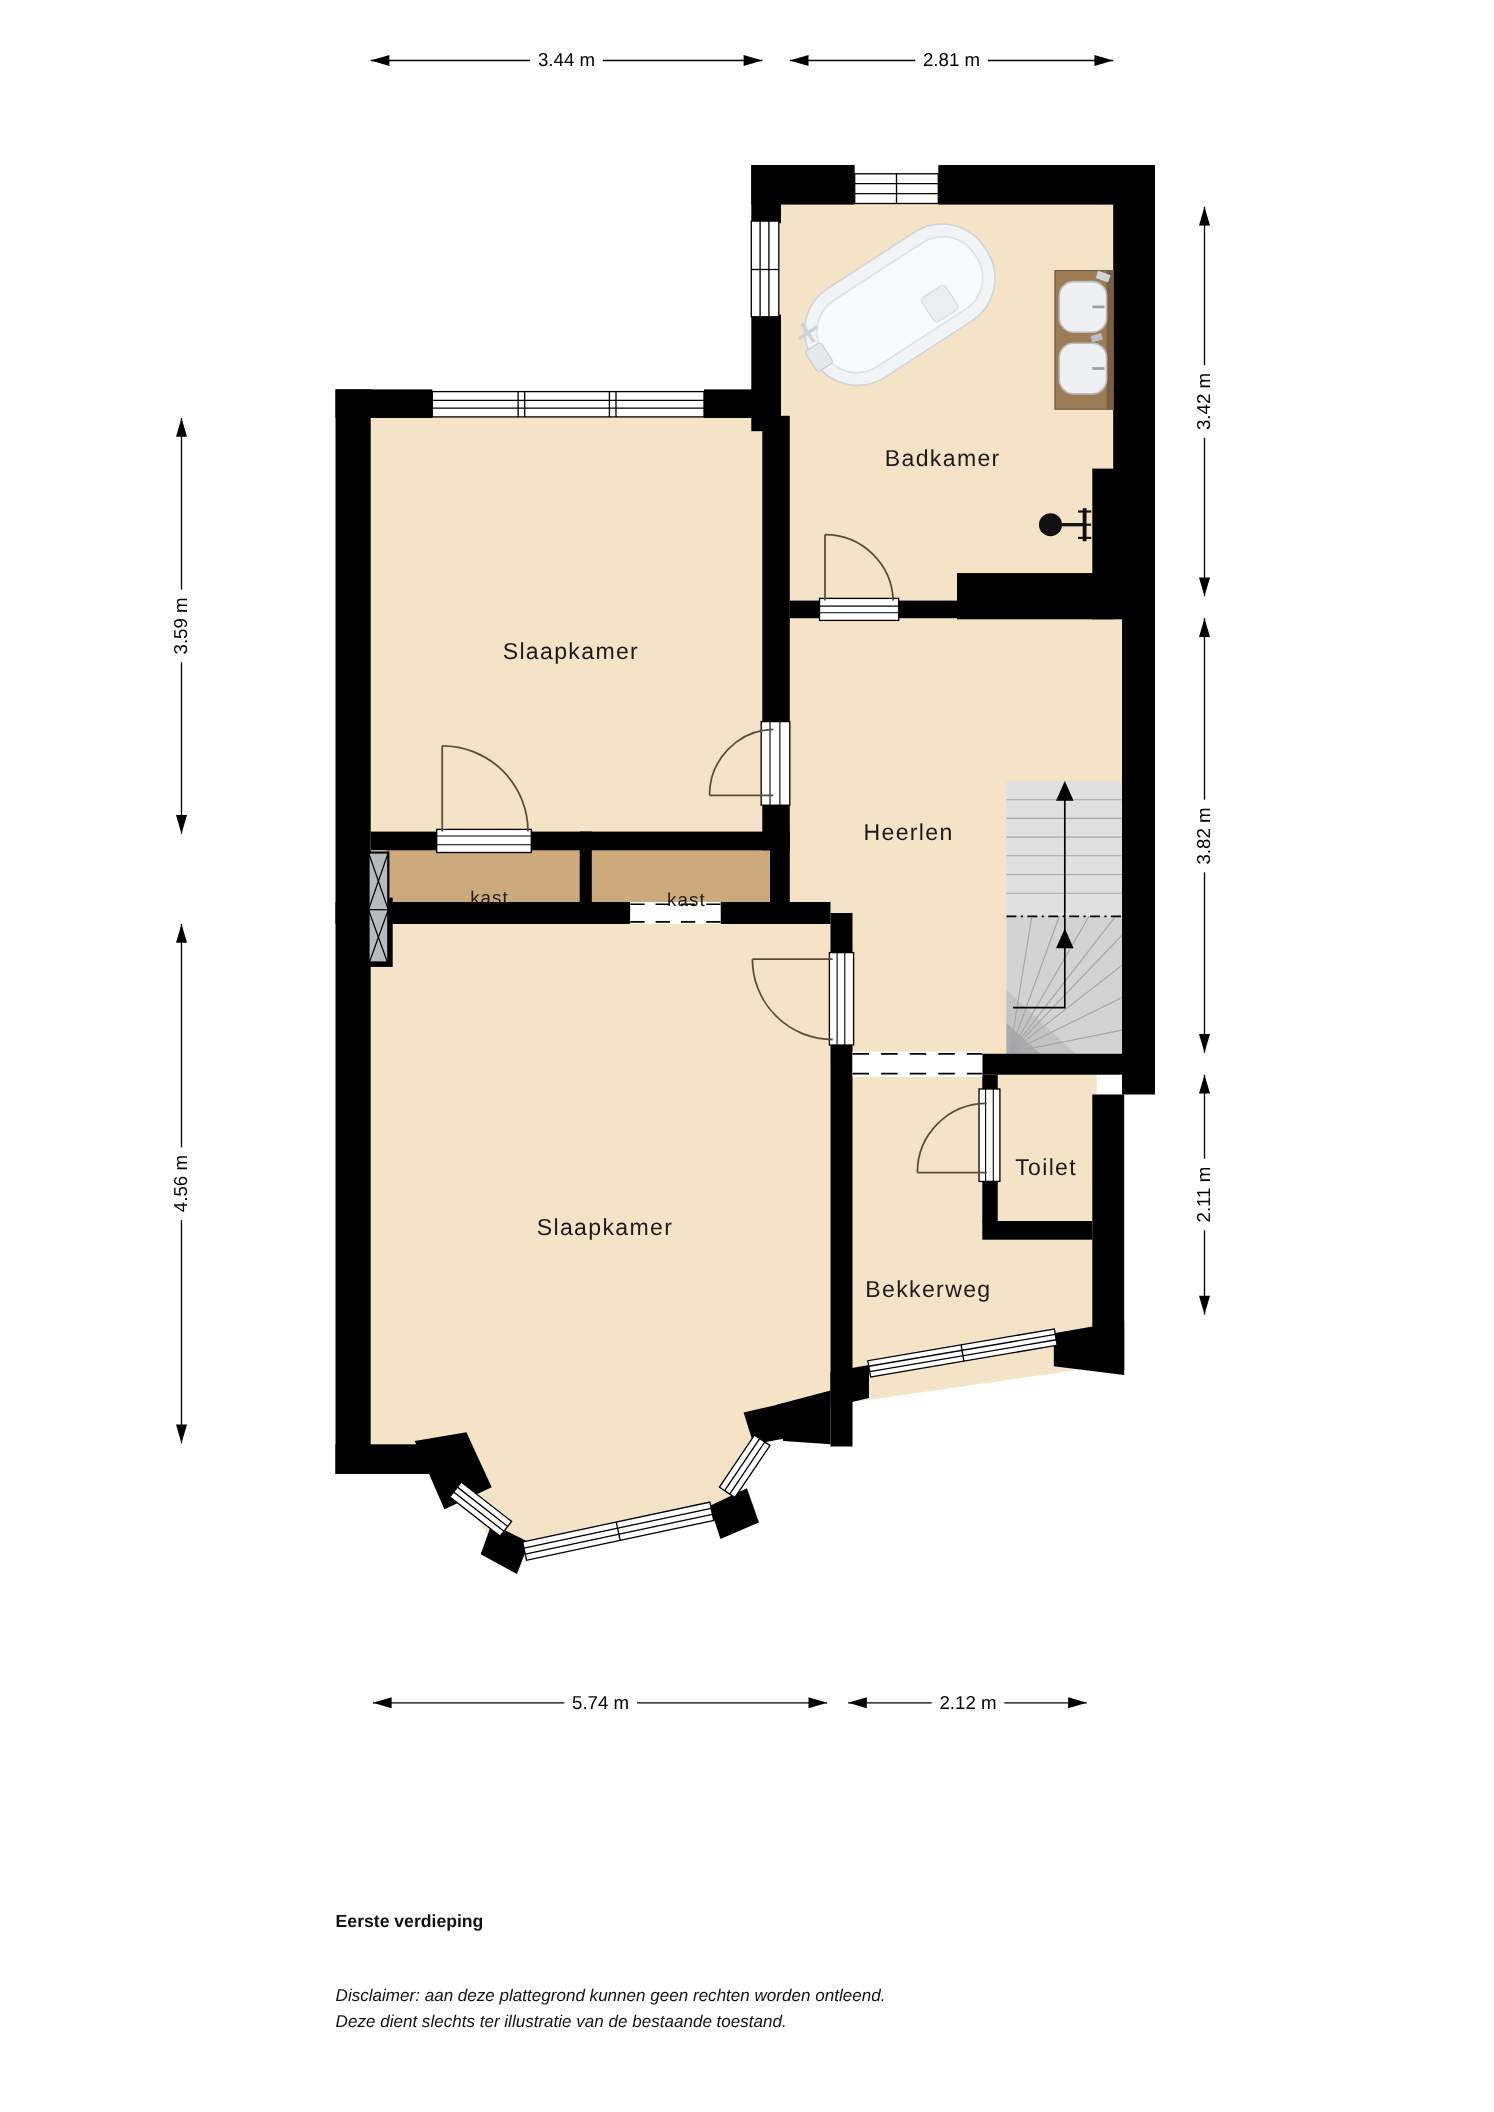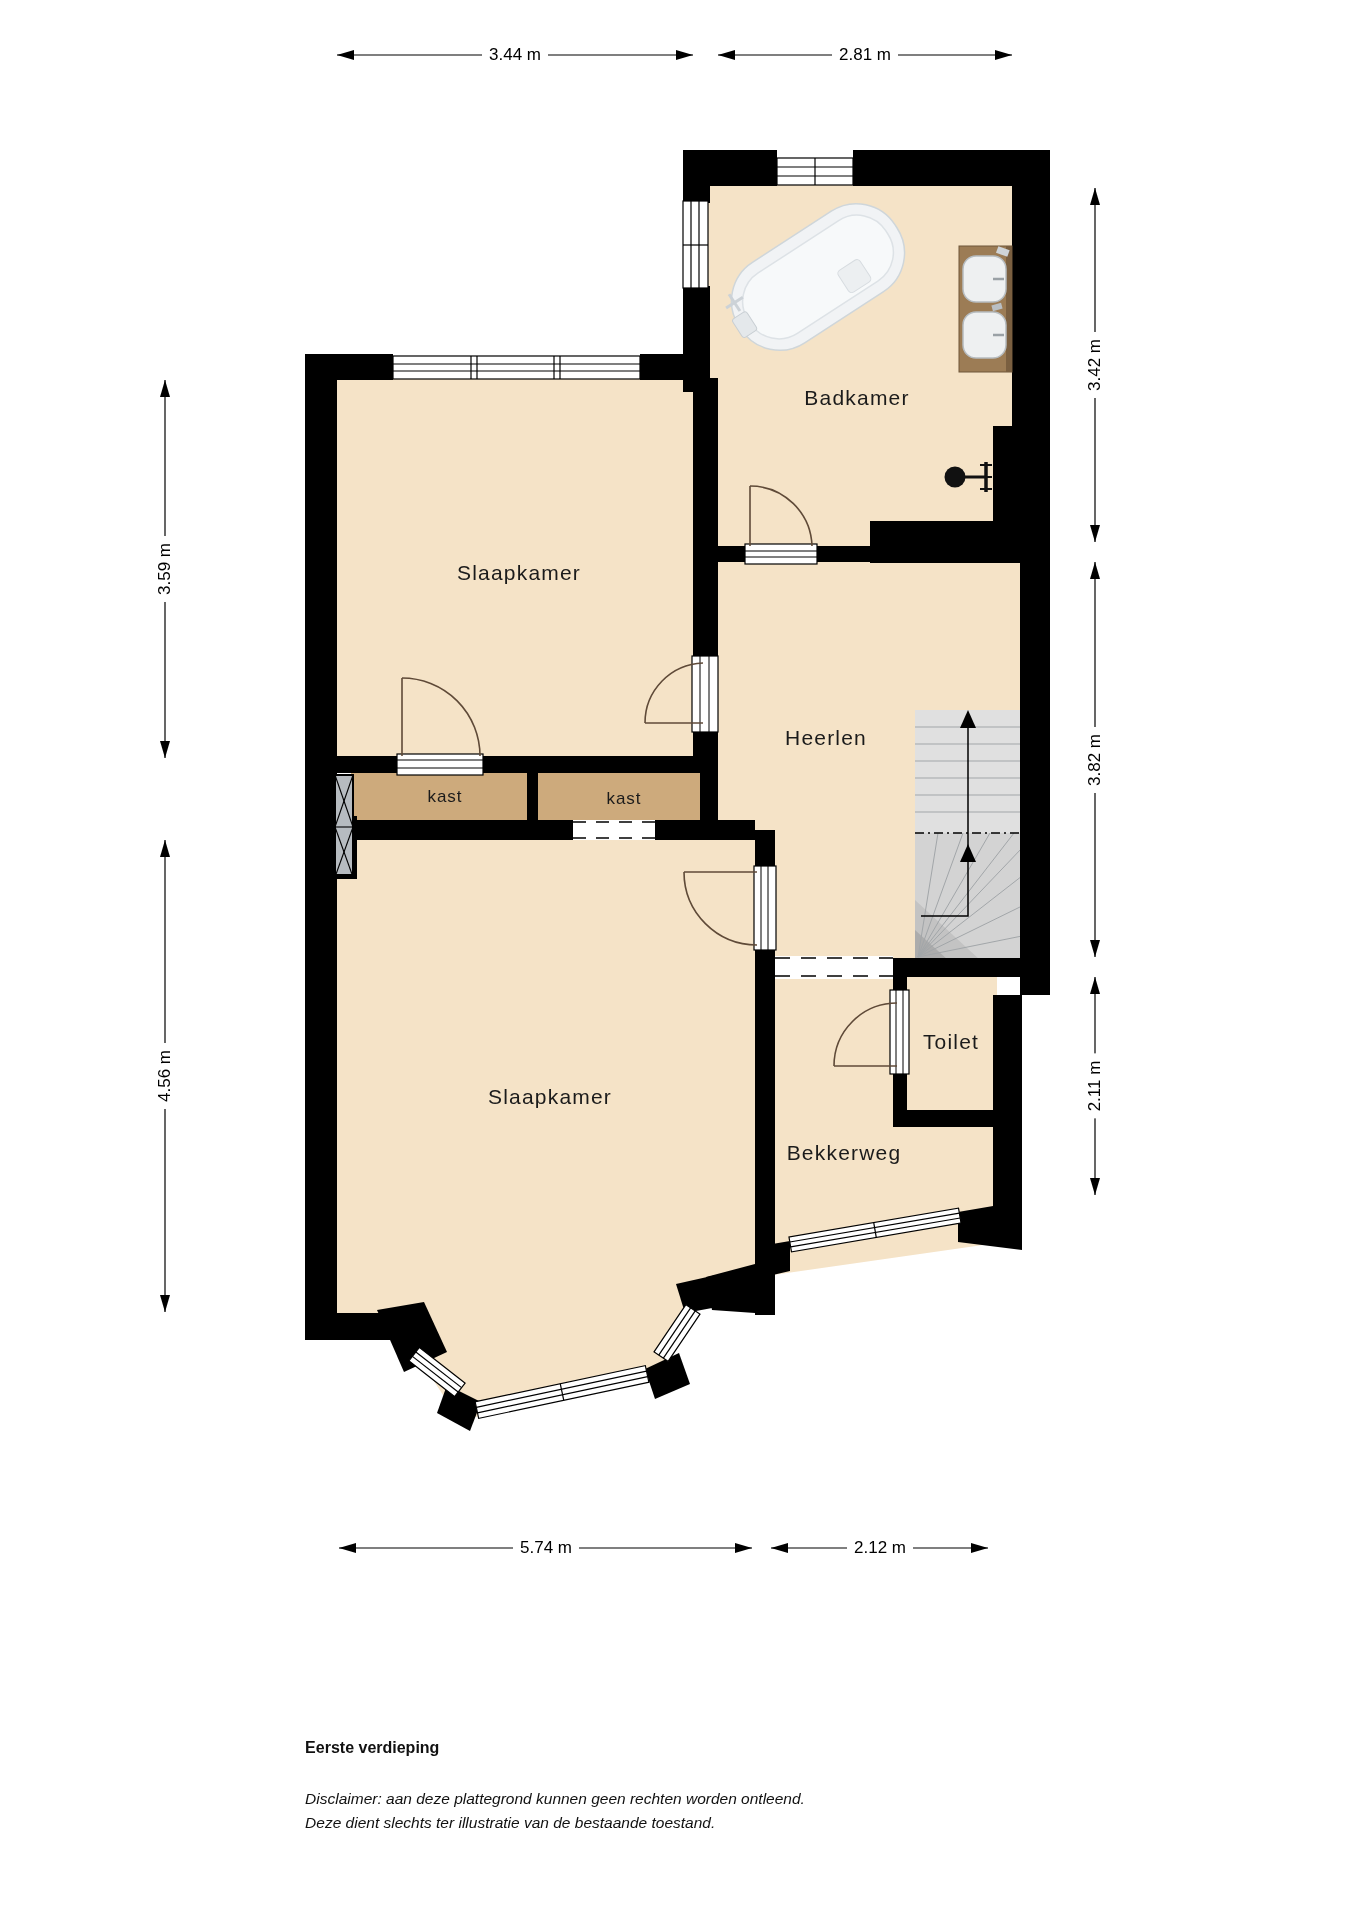--- a/index.html
+++ b/index.html
@@ -7,30 +7,30 @@
   #plan-svg{position:absolute;left:0;top:0;}
 
   .wall{fill:var(--wall,#000);}
   .floor{fill:var(--floor,#f5e3c7);}
   .closet{fill:var(--closet,#cdaa7c);}
   .stair-upper{fill:var(--stairs,#e0e0e0);}
   .stair-winder{fill:var(--stairs-winder,#d4d4d4);}
   .counter{fill:var(--counter,#9c7c55);}
 
   .room-label{position:absolute;transform:translate(-50%,-50%);font-size:21px;
-    letter-spacing:1.2px;color:var(--label,#1b1b1b);white-space:nowrap;}
+    letter-spacing:1.2px;color:var(--label,#1b1b1b);white-space:nowrap;margin-top:20px;}
   .kast-label{font-size:17px;letter-spacing:1px;}
   .dim-label{position:absolute;transform:translate(-50%,-50%);font-size:17px;color:#000;
     background:#fff;padding:0 7px;white-space:nowrap;line-height:1.15;}
   .dim-label.v{transform:translate(-50%,-50%) rotate(-90deg);}
 
   .footer{position:absolute;left:555px;top:1736px;transform:translateX(-50%);
     text-align:left;white-space:nowrap;color:#111;}
   .footer-title div{font-weight:bold;font-size:16px;line-height:23px;}
-  .footer-disc{margin-top:28px;}
+  .footer-disc{margin-top:44px;}
   .footer-disc div{font-style:italic;font-size:15.5px;line-height:23.5px;}
 </style>
 </head>
 <body>
 
 <div id="canvas">
 
 <svg id="plan-svg" width="1358" height="1920" viewBox="0 0 1358 1920">
 
   <g>

